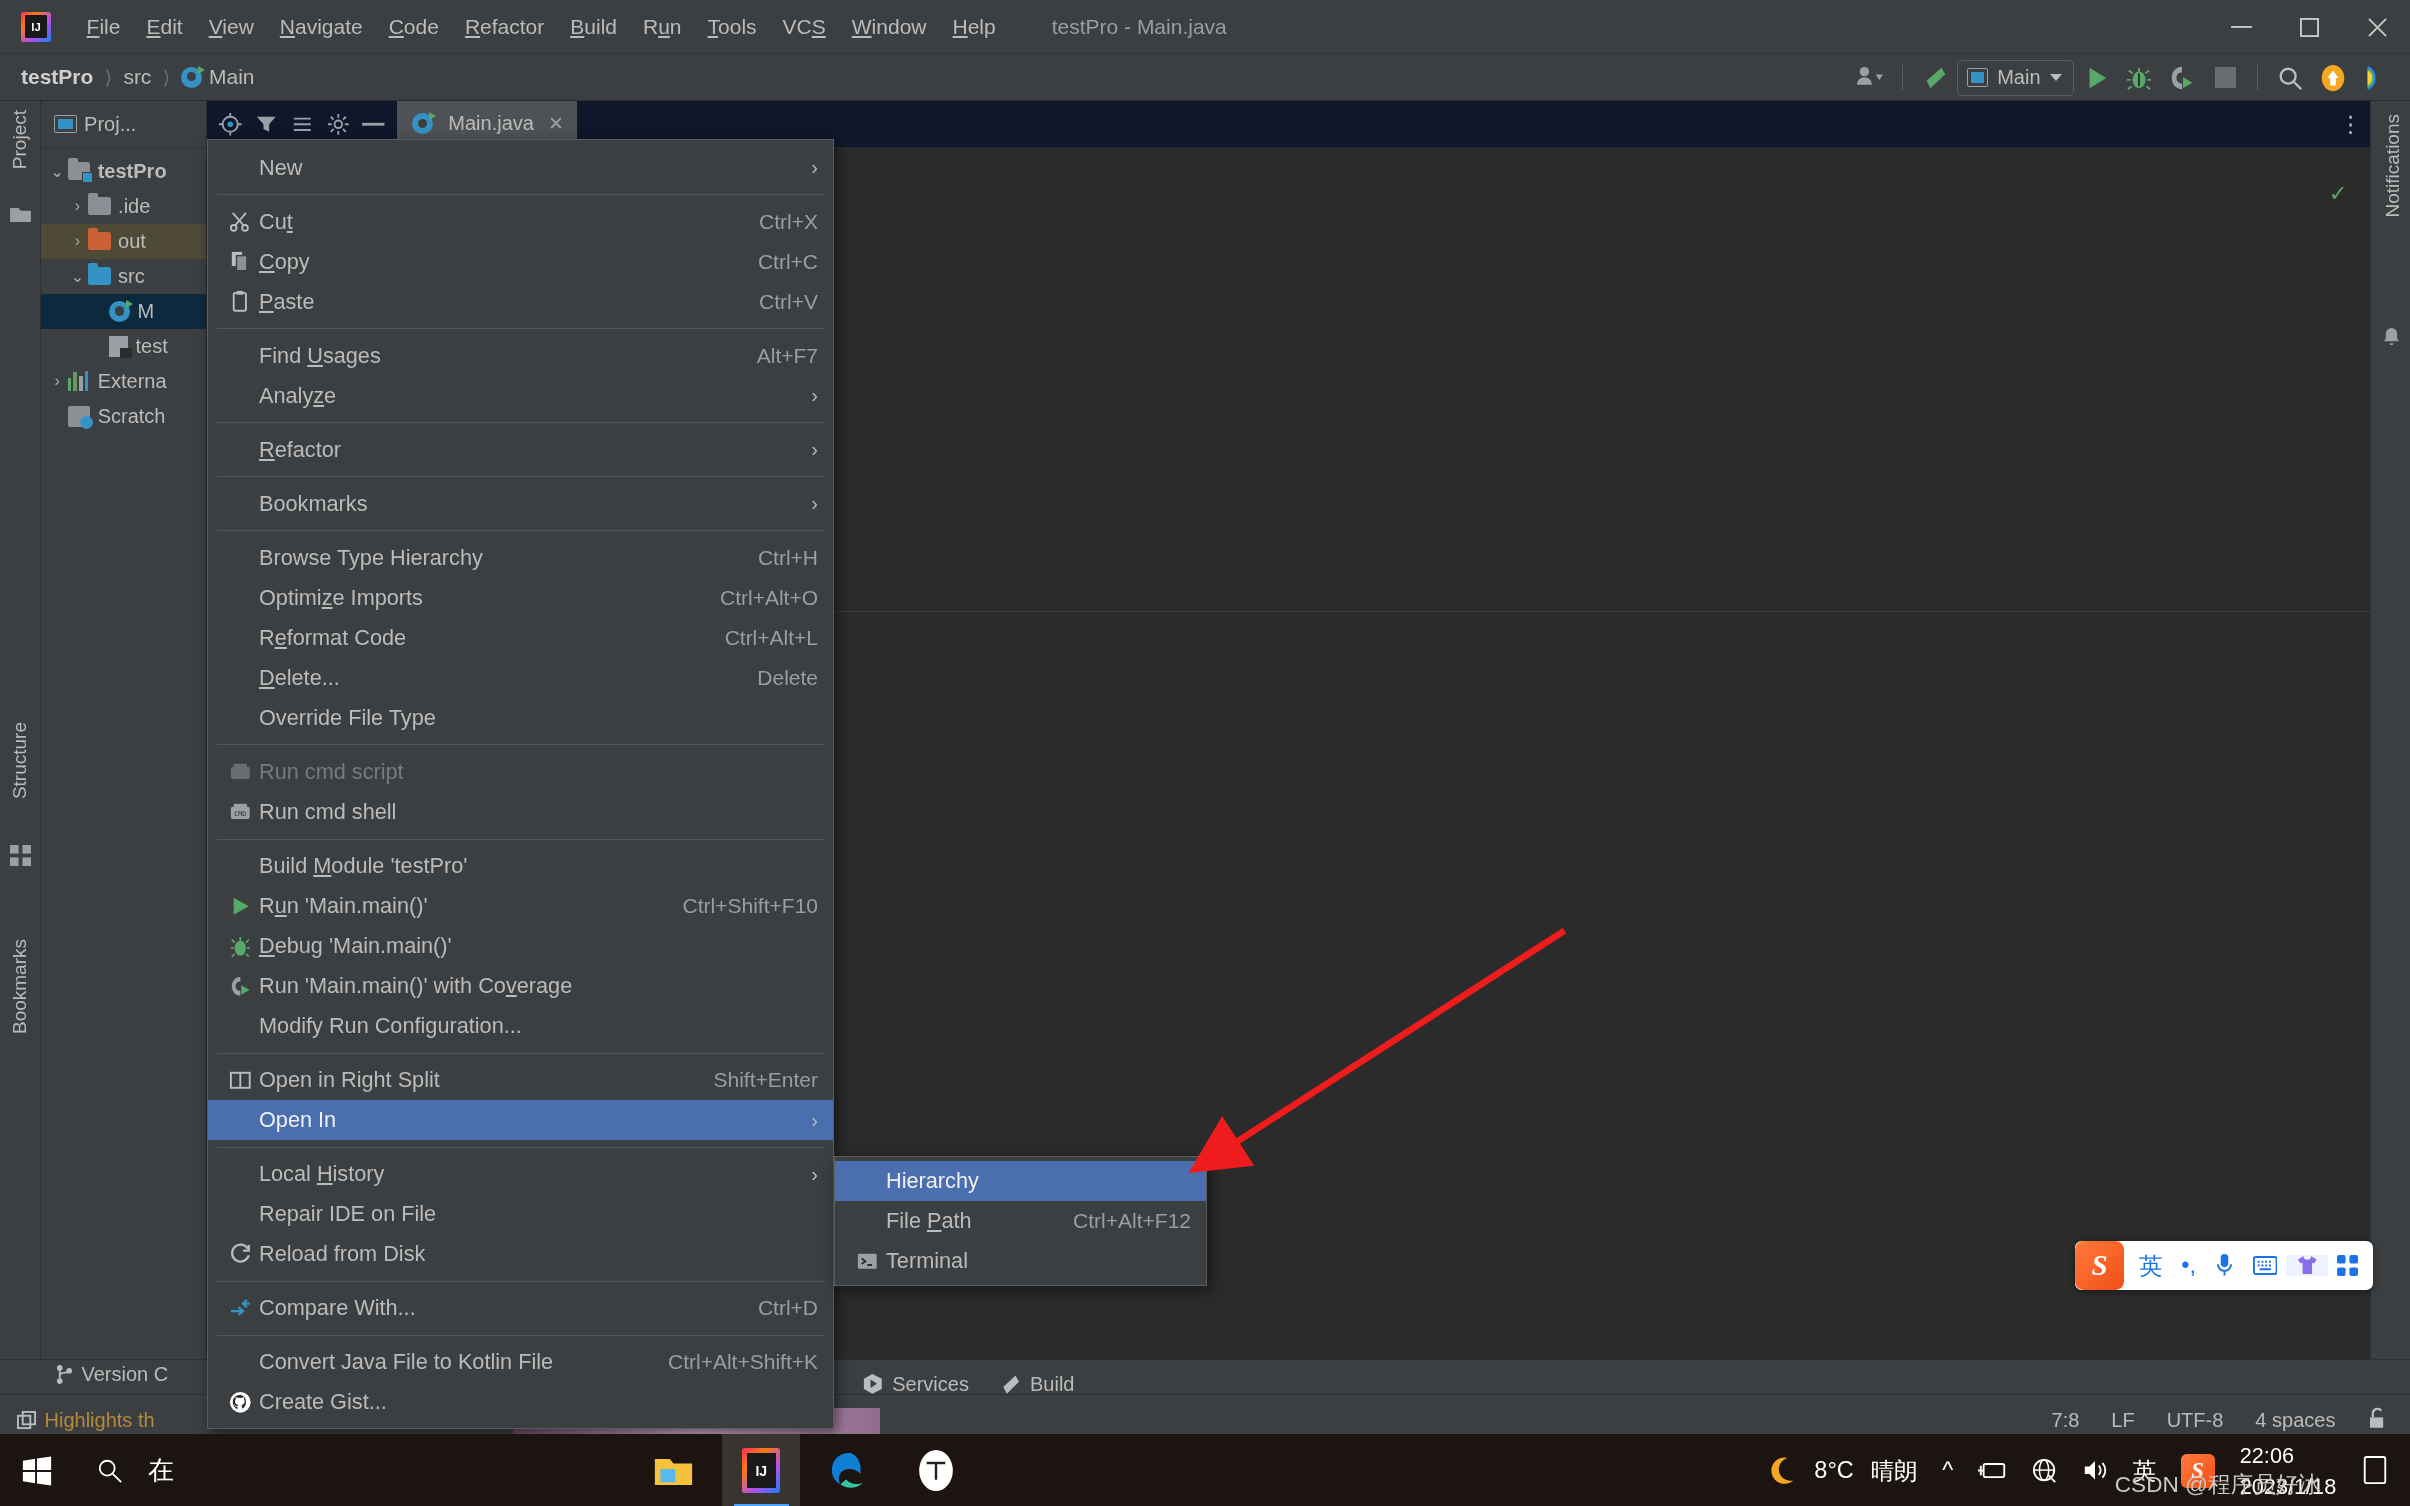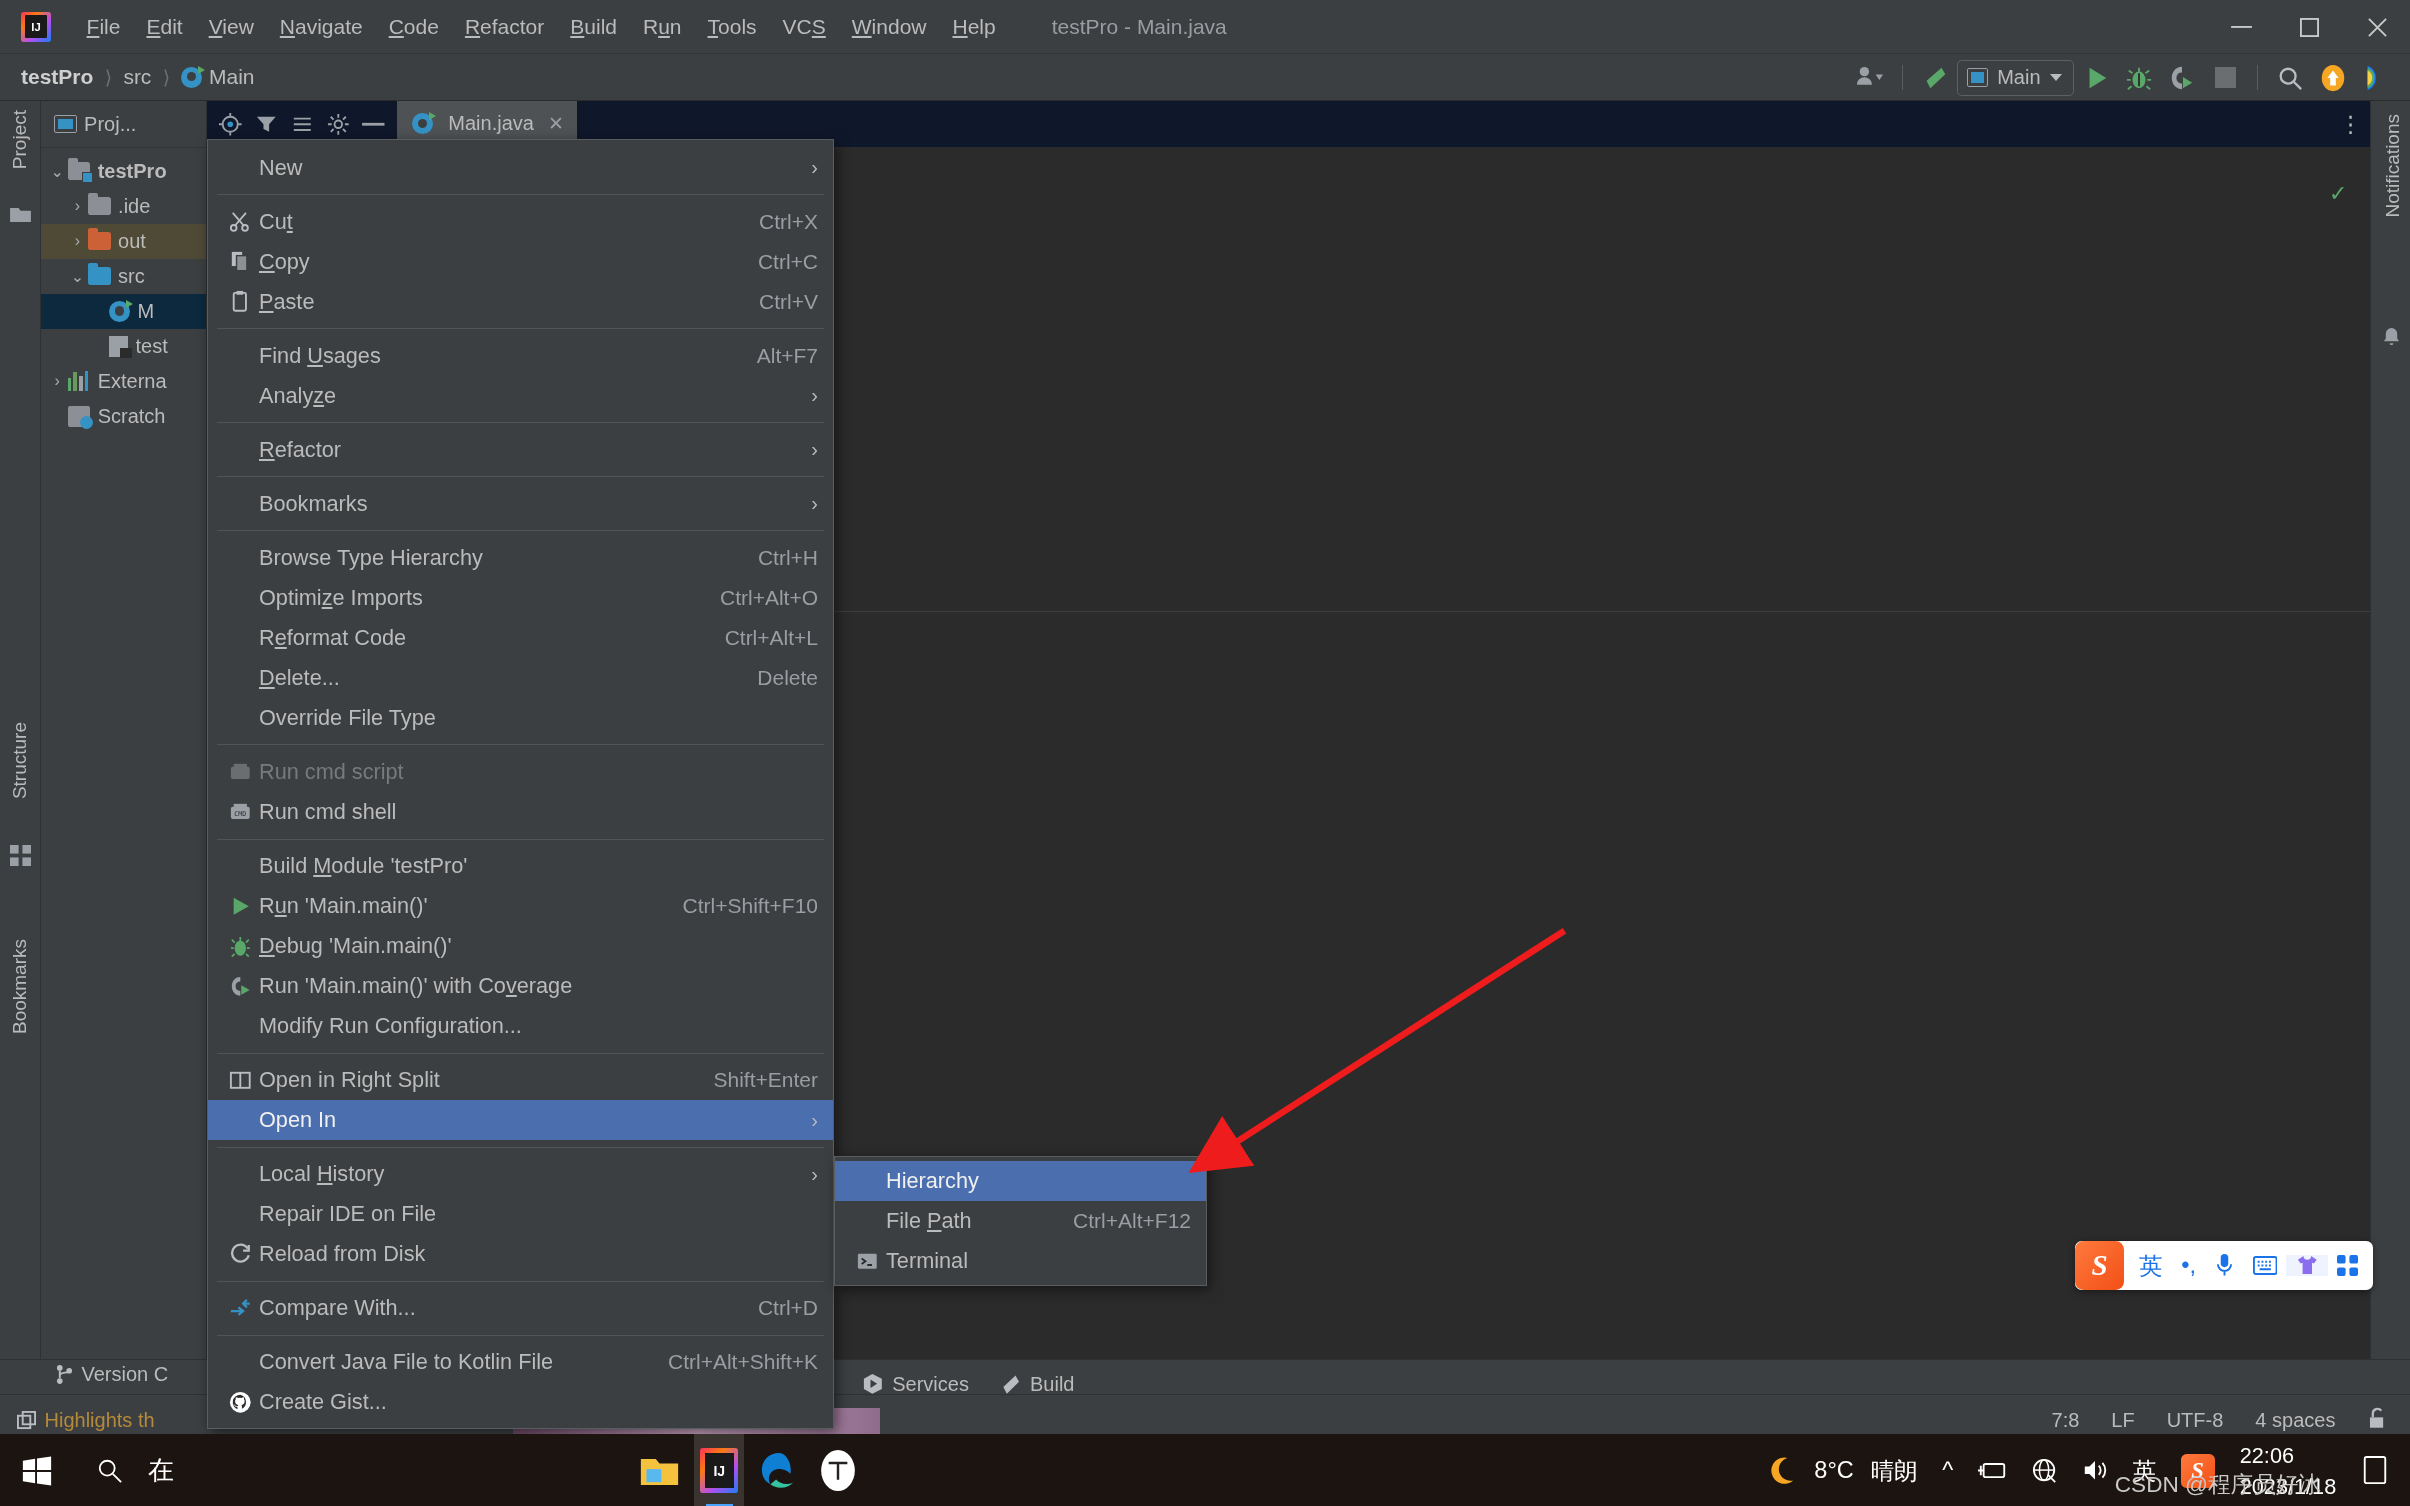--- a/index.html
+++ b/index.html
@@ -275,21 +275,21 @@
 
   
   .taskbar {
     position: absolute; left: 0; bottom: 0; width: 2411px; height: 73px;
     background: #1c1410; display: flex; align-items: center; z-index: 90;
   }
   .tb-start { width: 73px; display: flex; align-items: center; justify-content: center; }
   .tb-search { width: 73px; display: flex; align-items: center; justify-content: center; color: #fff; font-size: 26px; }
   .tb-cn { color: #fff; font-size: 26px; margin-left: 1.9px; }
   .tb-apps { display: flex; align-items: center; gap: 9.4px; margin-left: 461px; }
-  .tb-app { width: 50px; height: 73px; display: flex; align-items: center; justify-content: center; position: relative; }
+  .tb-app { width: 78px; height: 73px; display: flex; align-items: center; justify-content: center; position: relative; }
   .tb-app.active { background: #3a3431; }
   .tb-app.active::after { content:""; position:absolute; left: 11.3px; right: 11.3px; bottom: 0; height: 2.8px; background:#4aa3ff; }
   .tray {
     position: absolute; right: 0; height: 73px; display: flex; align-items: center; gap: 0; padding-right: 9.4px;
   }
   .tray-item { color: #fff; font-size: 23.5px; padding: 0 12.2px; display: flex; align-items: center; gap: 17px; }
   .clock { color: #fff; font-size: 21.7px; text-align: left; line-height: 31px; padding: 0 13px; }
   .watermark {
     position: absolute; right: 90px; bottom: 7.5px; color: #c9c9c9; font-size: 22.6px; z-index: 95;
     white-space: nowrap;

